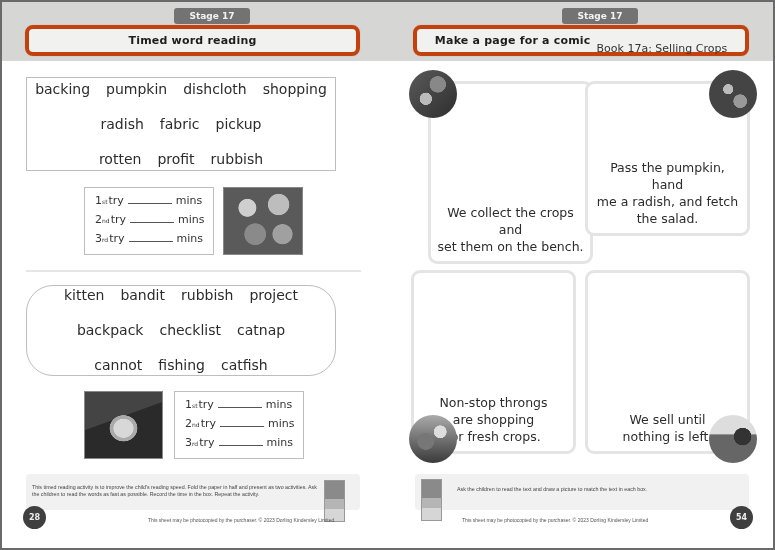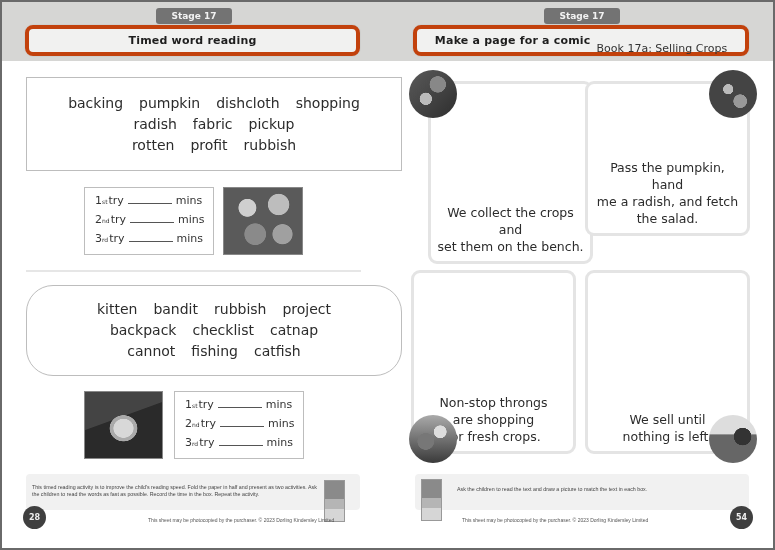--- a/index.html
+++ b/index.html
@@ -15,26 +15,26 @@
   .title-box { position: absolute; top: 25px; height: 31px; background: #f1f1f0;
     border: 4px solid #c2410c; border-radius: 8px; box-shadow: 0 0 0 1px #cfcfcd;
     display: flex; align-items: center; justify-content: center; font-size: 11px; }
   .title-box.left { left: 25px; width: 335px; }
   .title-box.right { left: 413px; width: 336px; }
   .title-main { font-weight: bold; color: #1e1e1e; letter-spacing: 0.2px; }
   .title-sub { margin-left: 6px; color: #333; font-size: 11px; margin-top: 16px; }
 
   .stage-tag { position: absolute; top: 8px; height: 16px; width: 76px; background: #737373;
     color: #f2f2f2; font-size: 9px; font-weight: bold; border-radius: 3px;
-    display: flex; align-items: center; justify-content: center; z-index: 2; }
+    display: flex; align-items: center; justify-content: center; z-index: 2; margin-left: 18px; }
   .stage-tag.left { left: 156px; }
   .stage-tag.right { left: 544px; }
 
-  .word-box { position: absolute; left: 26px; width: 376px; border: 1px solid #bdbdbd; background: #fff;
-    display: flex; flex-direction: column; align-items: center; justify-content: center; gap: 2px; }
+  .word-box { position: absolute; left: 26px; width: 310px; border: 1px solid #bdbdbd; background: #fff;
+    display: flex; flex-direction: column; align-items: center; justify-content: center; gap: 16px; }
   .word-box.a { top: 77px; height: 94px; }
   .word-box.b { top: 285px; height: 91px; border-radius: 27px; }
   .word-row { display: flex; gap: 16px; font-size: 14px; color: #2c2c2c; line-height: 19px; }
 
   .try-box { position: absolute; width: 130px; height: 68px; border: 1px solid #bdbdbd; background: #fff;
     padding: 6px 0 0 10px; font-size: 11px; color: #333; }
   .try-box.a { left: 84px; top: 187px; }
   .try-box.b { left: 174px; top: 391px; }
   .try-row { display: flex; align-items: baseline; height: 19px; }
   .try-row sup { font-size: 6px; margin-right: 1px; }

